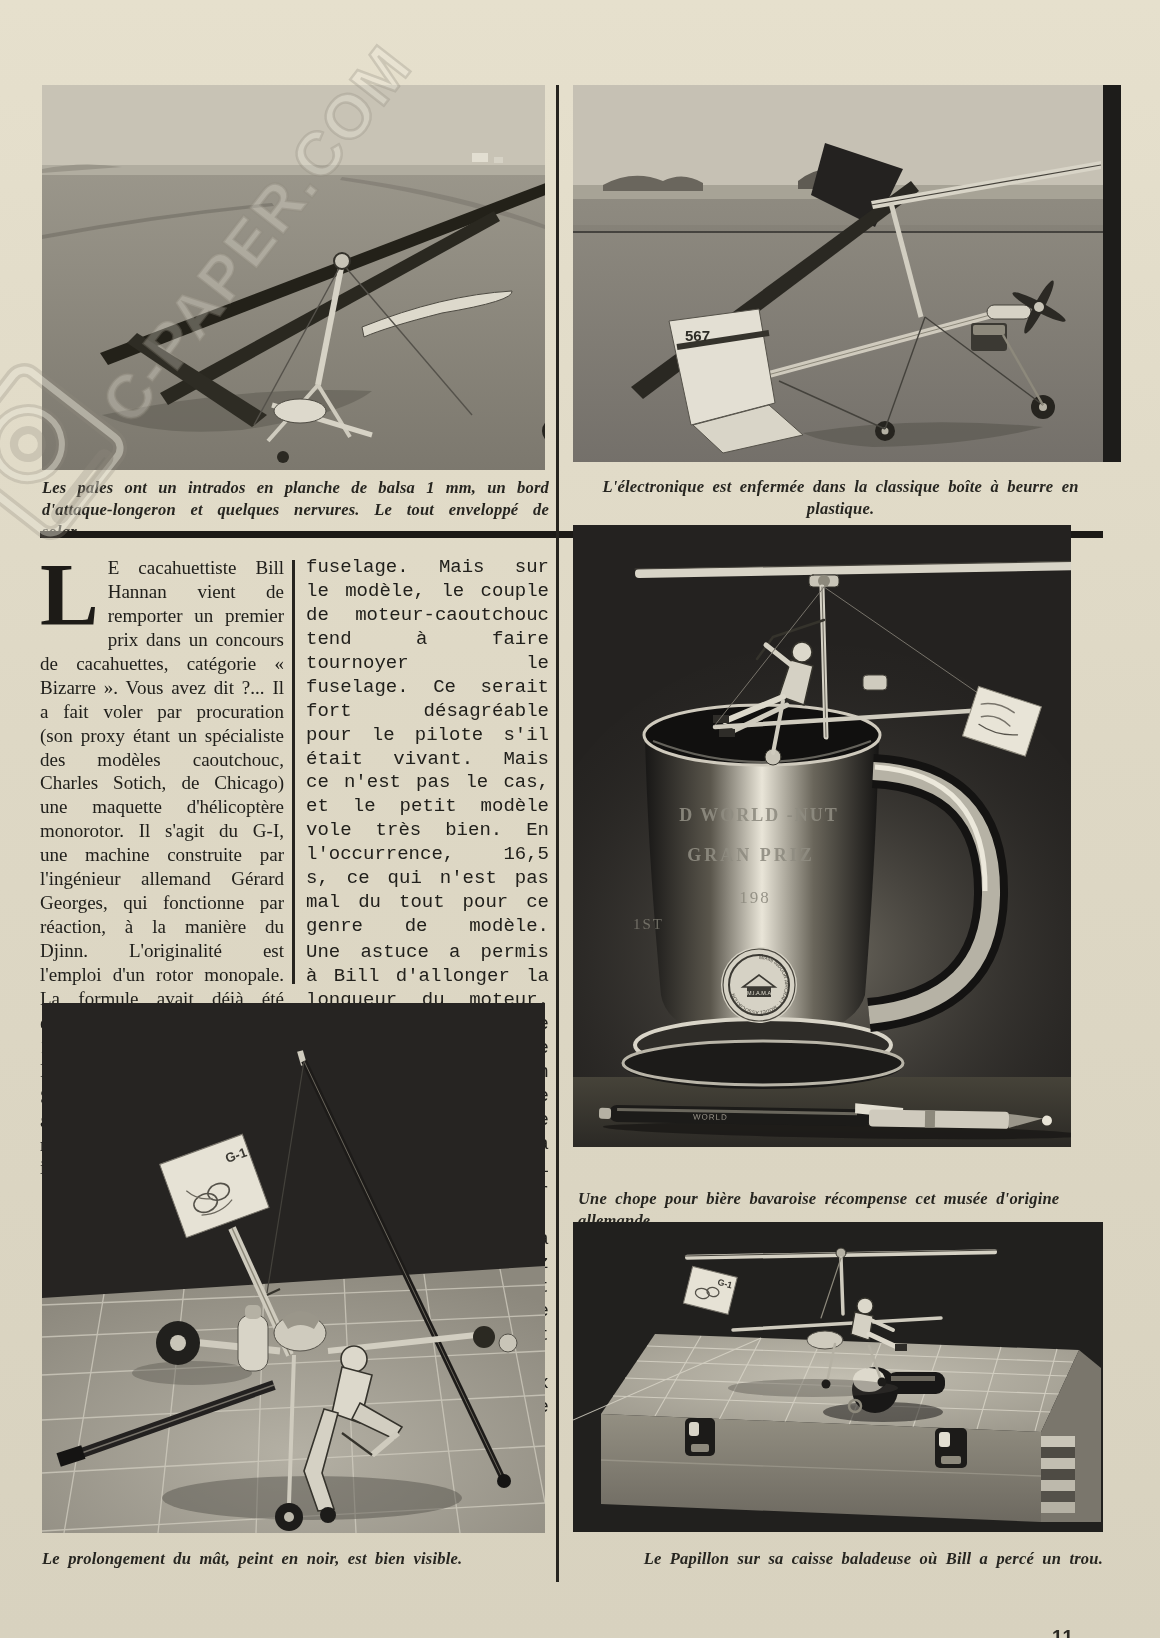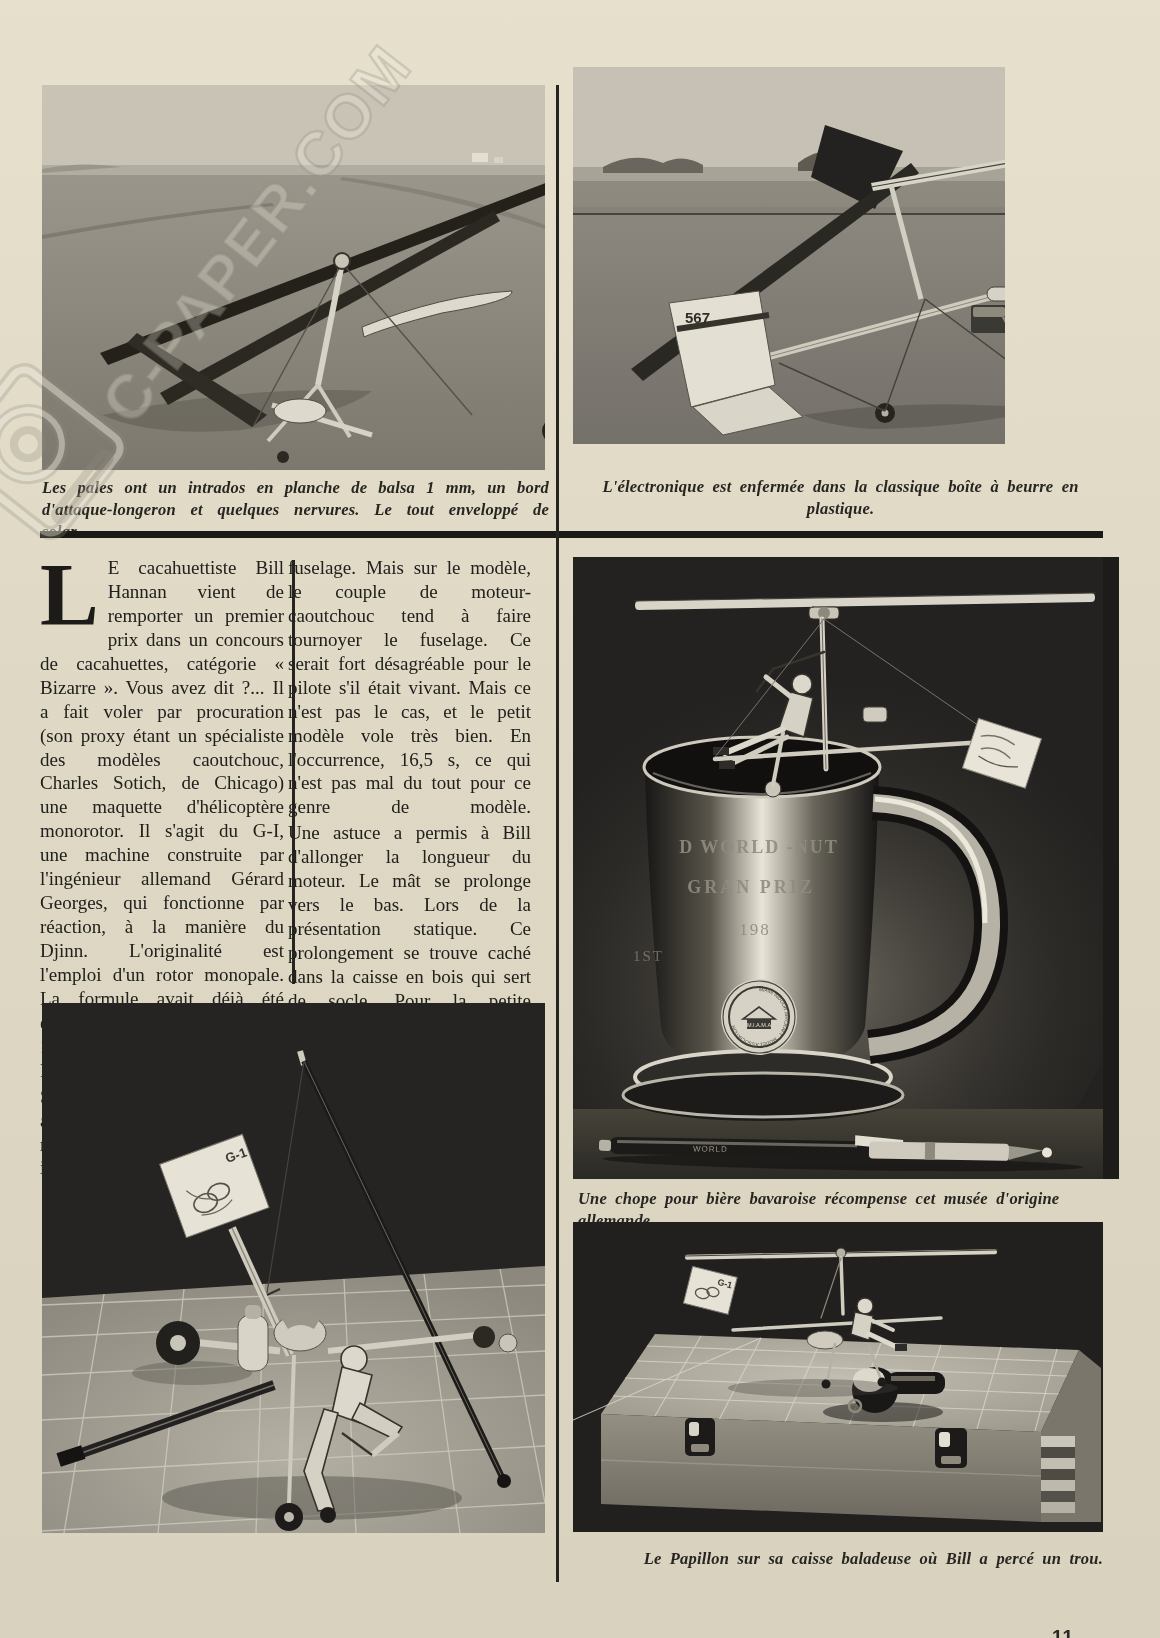--- a/index.html
+++ b/index.html
@@ -71,21 +71,21 @@
       <line x1="300" y1="178" x2="212" y2="340" stroke="#55524b" stroke-width="1.4"></line>
       <line x1="230" y1="320" x2="330" y2="350" stroke="#d6d2c5" stroke-width="5"></line>
       <ellipse cx="258" cy="326" rx="26" ry="12" fill="#ddd9cc" stroke="#4e4b43"></ellipse>
       <circle cx="300" cy="176" r="8" fill="#c8c4b7" stroke="#35332c" stroke-width="2"></circle>
       <circle cx="513" cy="346" r="13" fill="#26241e"></circle>
       <circle cx="513" cy="346" r="5" fill="#bdb9ac"></circle>
       <circle cx="241" cy="372" r="6" fill="#2b2922"></circle>
     </svg>
   </div>
 
-  <div class="photo" style="left:573px;top:67px;width:432px;height:377px;">
+  <div class="photo" style="left:573px;top:85px;width:548px;height:377px;">
     <svg width="530" height="377" viewBox="0 0 530 377">
       <defs>
         <linearGradient id="p2g" x1="0" y1="0" x2="0" y2="1">
           <stop offset="0" stop-color="#9a968a"></stop>
             <stop offset="1" stop-color="#74706a"></stop>
         </linearGradient>
       </defs>
       <rect width="530" height="377" fill="url(#p2g)"></rect>
       <rect width="530" height="108" fill="#c6c1b4"></rect>
       <rect y="100" width="530" height="14" fill="#a7a396"></rect>
@@ -132,26 +132,26 @@
   <div class="caption" style="left:578px;top:476px;width:525px;text-align:center;">L'électronique est enfermée dans la classique boîte à beurre en plastique.</div>
 
   <div class="hrule" style="left:40px;top:531px;width:1063px;height:7px;"></div>
   <div class="vrule" style="left:556px;top:85px;width:3px;height:1497px;"></div>
   <div class="vrule" style="left:292px;top:560px;width:2.5px;height:424px;"></div>
 
   <div class="article-col" style="left:40px;width:244px;">
     <p><span class="dropcap">L</span><span>E cacahuettiste Bill Hannan vient de remporter un premier prix dans un concours de cacahuettes, catégorie « Bizarre ». Vous avez dit ?... Il a fait voler par procuration (son proxy étant un spécialiste des modèles caoutchouc, Charles Sotich, de Chicago) une maquette d'hélicoptère monorotor. Il s'agit du G-I, une machine construite par l'ingénieur allemand Gérard Georges, qui fonctionne par réaction, à la manière du Djinn. L'originalité est l'emploi d'un rotor monopale. La formule avait déjà été expérimentée en France, en 1924 (Gyroptère Papin et Rouilly).</span></p>
     <p class="cont">Sur l'appareil grandeur, il n'y a pas de couple de renversement, le rotor étant indépendant du</p>
   </div>
-  <div class="article-col" style="left:288px;width:243px;">
+  <div class="article-col" style="left:306px;width:243px;font-family:Liberation Mono, monospace;">
     <p class="cont">fuselage. Mais sur le modèle, le couple de moteur-caoutchouc tend à faire tournoyer le fuselage. Ce serait fort désagréable pour le pilote s'il était vivant. Mais ce n'est pas le cas, et le petit modèle vole très bien. En l'occurrence, 16,5 s, ce qui n'est pas mal du tout pour ce genre de modèle.</p>
     <p>Une astuce a permis à Bill d'allonger la longueur du moteur. Le mât se prolonge vers le bas. Lors de la présentation statique. Ce prolongement se trouve caché dans la caisse en bois qui sert de socle. Pour la petite histoire : cette boîte m'a permis d'amener chez Bill un petit autogyre... qui se trouve maintenant accroché au mur, dans son fabuleux musée de cacahuettes.</p>
   </div>
 
-  <div class="photo" style="left:573px;top:557px;width:546px;height:622px;text-align:center;">
+  <div class="photo" style="left:573px;top:525px;width:498px;height:622px;text-align:center;">
     <svg width="530" height="622" viewBox="0 0 530 622">
       <defs>
         <radialGradient id="halo" cx="50%" cy="55%" r="60%">
           <stop offset="0" stop-color="#6d695f"></stop>
             <stop offset="1" stop-color="#242220" stop-opacity="0"></stop>
         </radialGradient>
         <linearGradient id="mug" x1="0" y1="0" x2="1" y2="0">
           <stop offset="0" stop-color="#181716"></stop>
             <stop offset=".28" stop-color="#5a564c"></stop>
           <stop offset=".5" stop-color="#e9e5d8"></stop>
@@ -412,20 +412,21 @@
         <rect x="322" y="122" width="12" height="7" fill="#2e2c28"></rect>
         <ellipse cx="252" cy="118" rx="18" ry="9" fill="#cfcbbe" stroke="#55524a"></ellipse>
         <line x1="262" y1="122" x2="254" y2="160" stroke="#b5b1a4" stroke-width="2.5"></line>
         <line x1="296" y1="124" x2="308" y2="158" stroke="#b5b1a4" stroke-width="2.5"></line>
         <circle cx="253" cy="162" r="4.5" fill="#1d1c1a"></circle>
         <circle cx="309" cy="160" r="4.5" fill="#1d1c1a"></circle>
       </g>
     </svg>
   </div>
 
+  <div class="caption" style="left:42px;top:1548px;width:507px;text-align:left;">Le prolongement du mât, peint en noir, est bien visible.</div>
   <div class="caption" style="left:578px;top:1548px;width:525px;text-align:right;">Le Papillon sur sa caisse baladeuse où Bill a percé un trou.</div>
 
   <div id="page-number">11</div>
 
   <svg id="watermark" viewBox="0 0 440 640">
     <g transform="translate(52,530) rotate(-52)">
       <g fill="none">
         <rect x="0" y="-118" width="118" height="132" rx="14" stroke="#8f8a7e" stroke-width="14" opacity=".5"></rect>
         <rect x="0" y="-118" width="118" height="132" rx="14" stroke="#f0ecdf" stroke-width="7" opacity=".8"></rect>
         <line x1="16" y1="-118" x2="-14" y2="-190" stroke="#8f8a7e" stroke-width="12" opacity=".5"></line>

